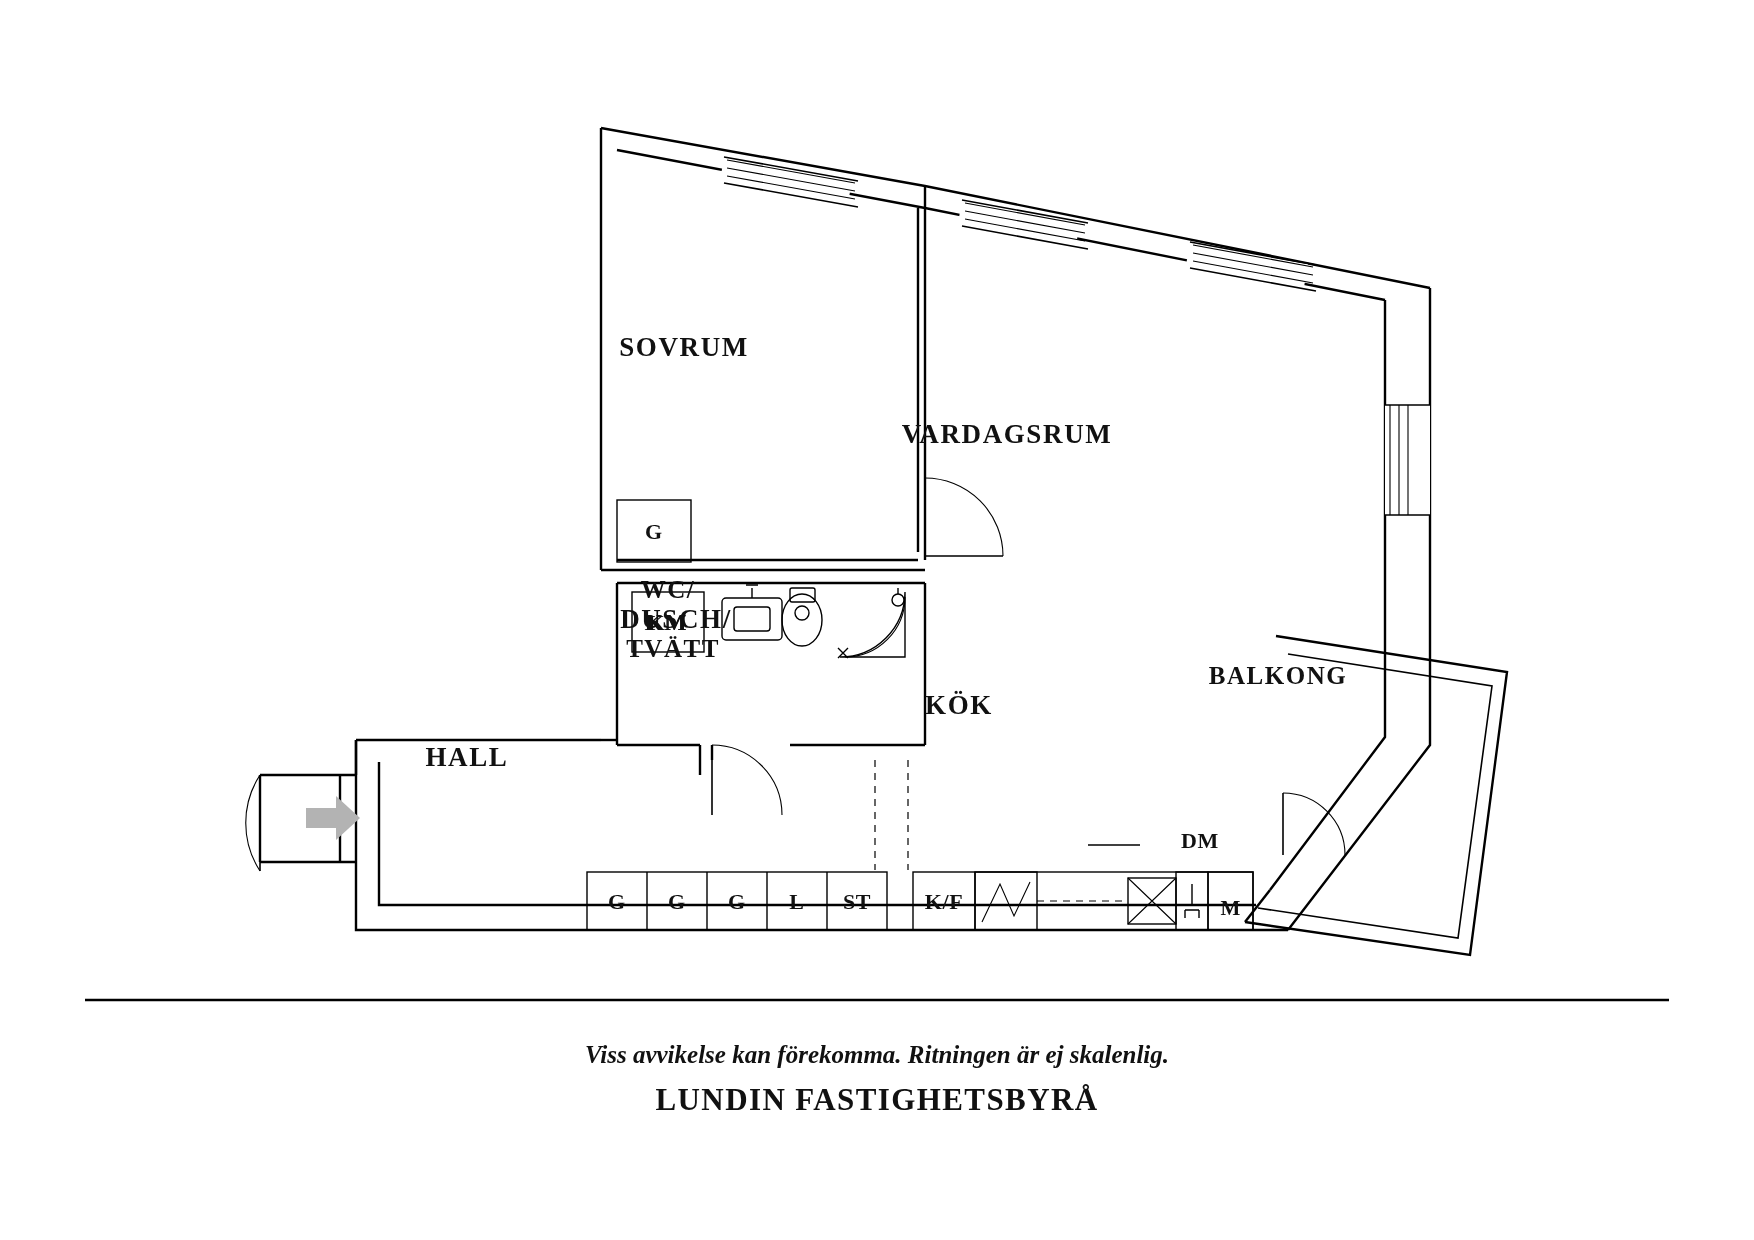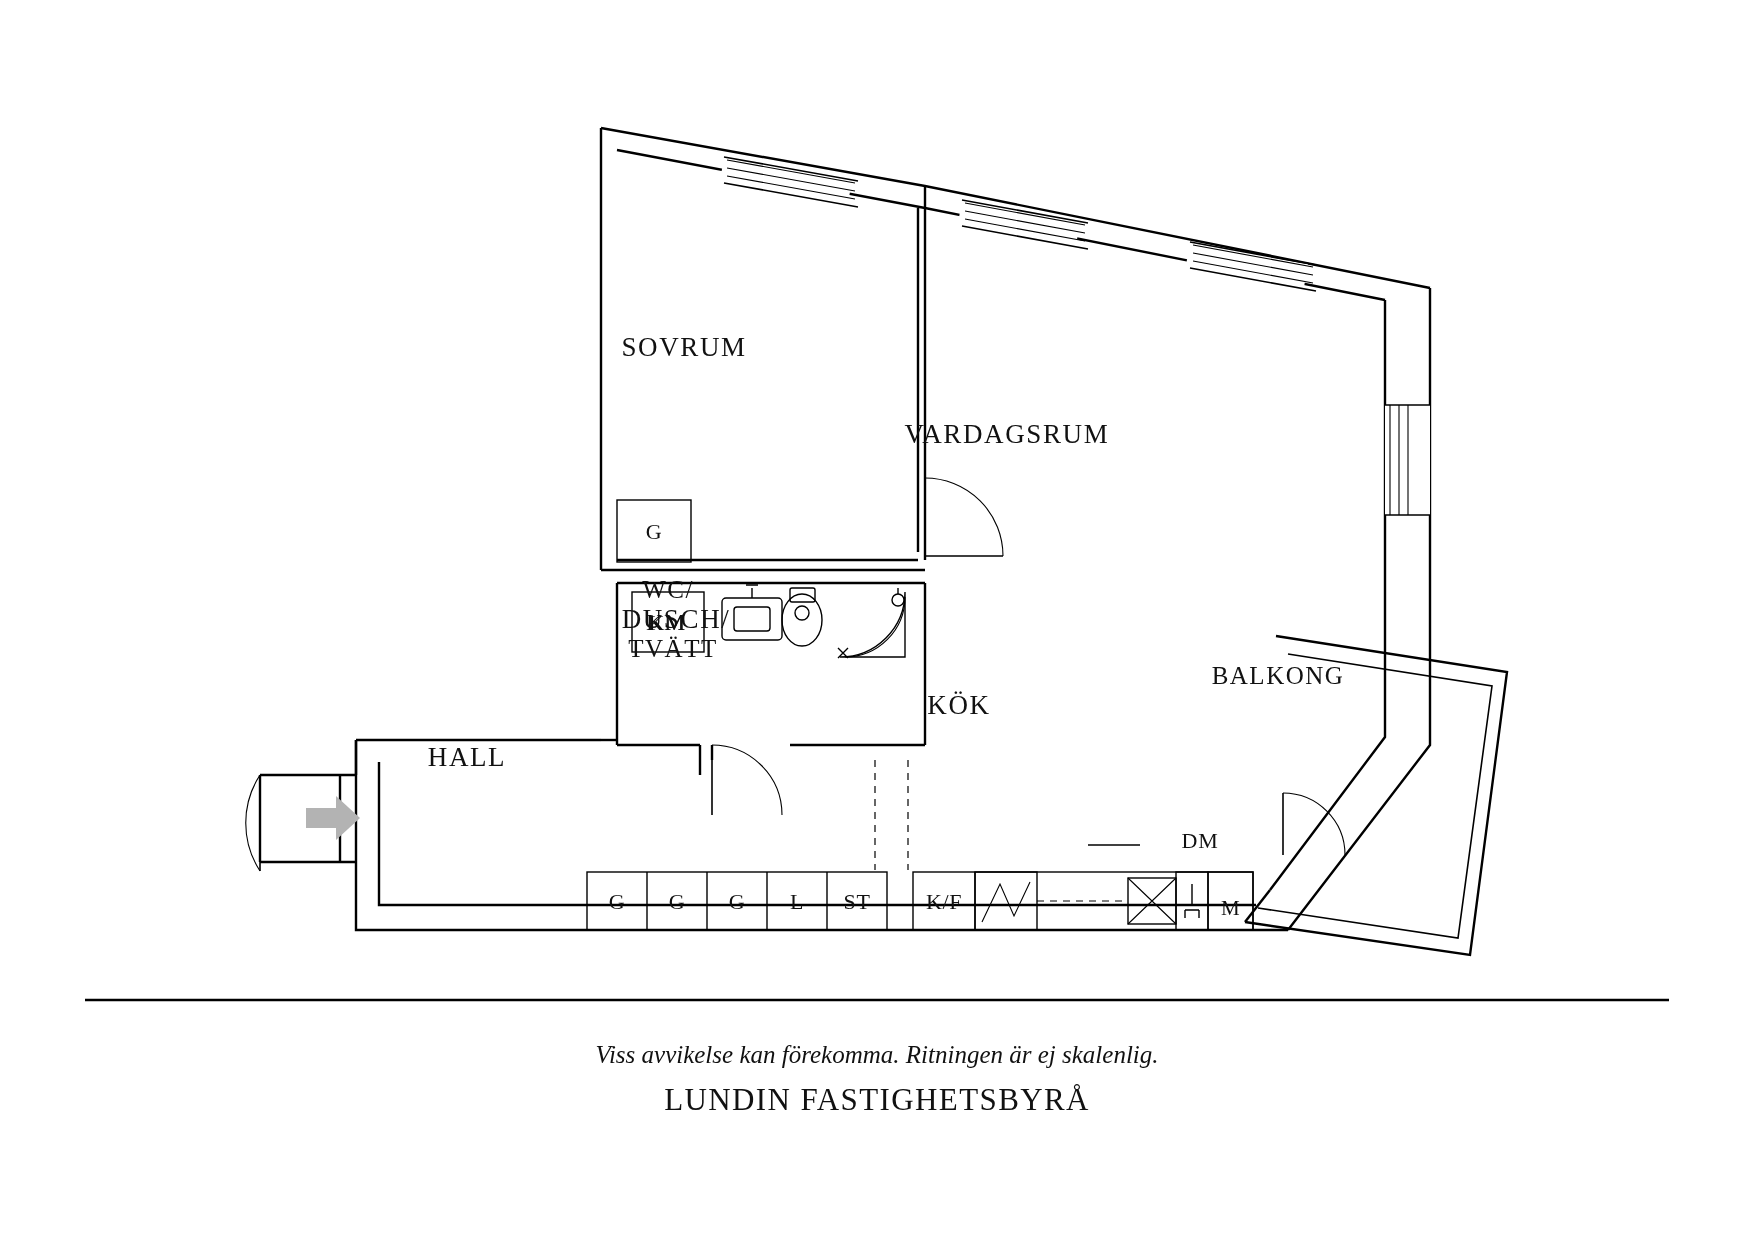--- a/index.html
+++ b/index.html
@@ -13,20 +13,21 @@
     position: relative;
     font-family: "Liberation Serif", serif;
     color: #1a1a1a;
     overflow: hidden;
   }
   #floorplan-root {
     position: absolute;
     left: 0; top: 0;
     width: 1754px;
     height: 1240px;
+    font-weight: bold;
   }
   svg.plan {
     position: absolute;
     left: 0; top: 0;
     width: 1754px;
     height: 1240px;
   }
   .room-label {
     font-family: "Liberation Serif", serif;
     fill: #111111;

